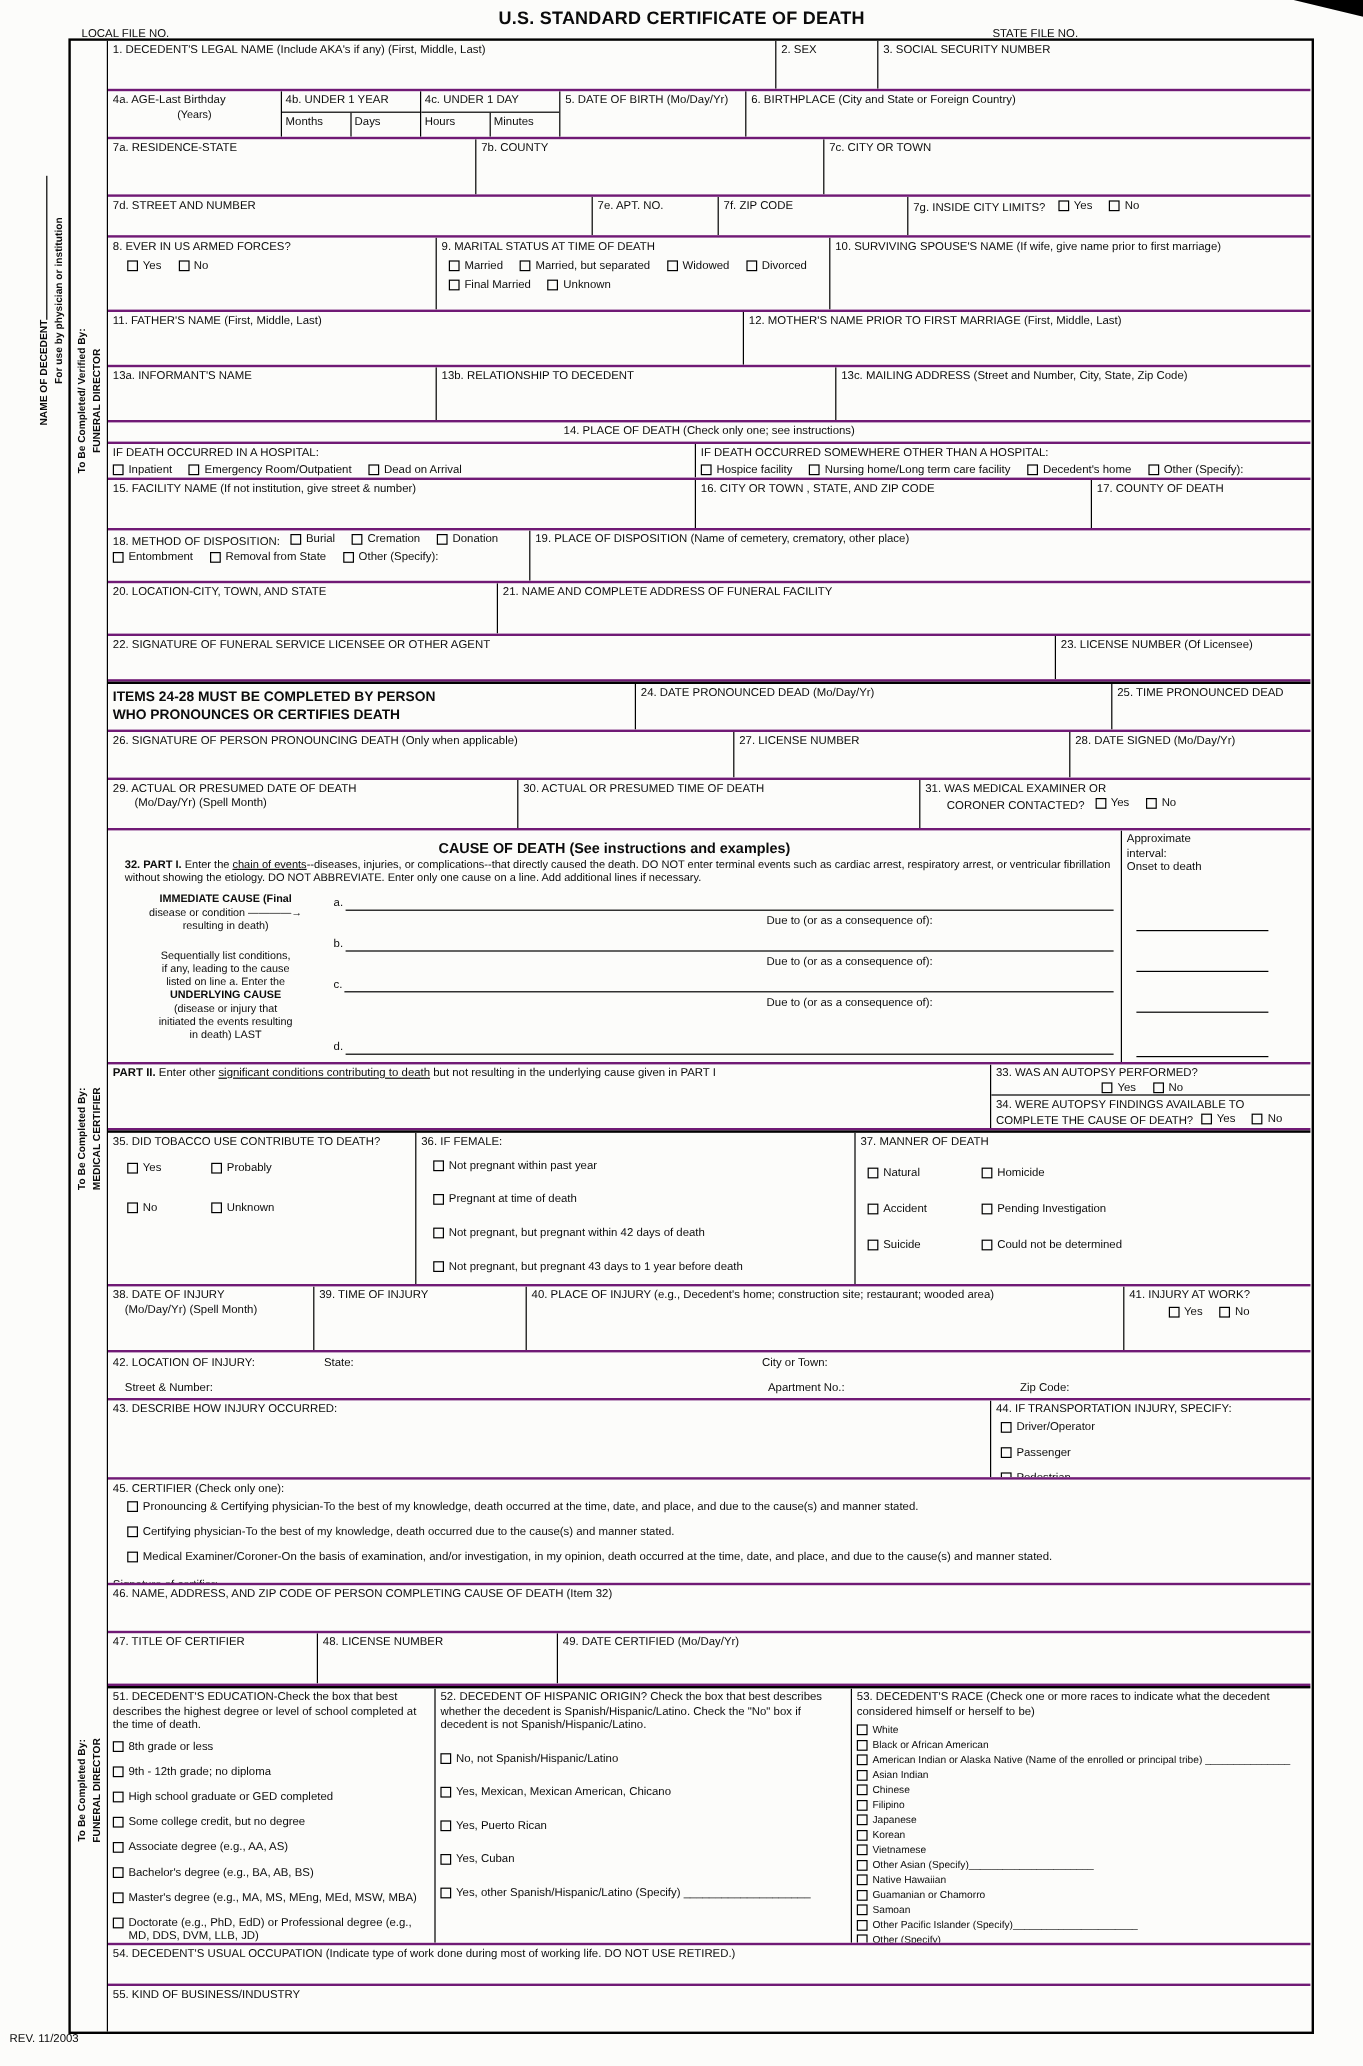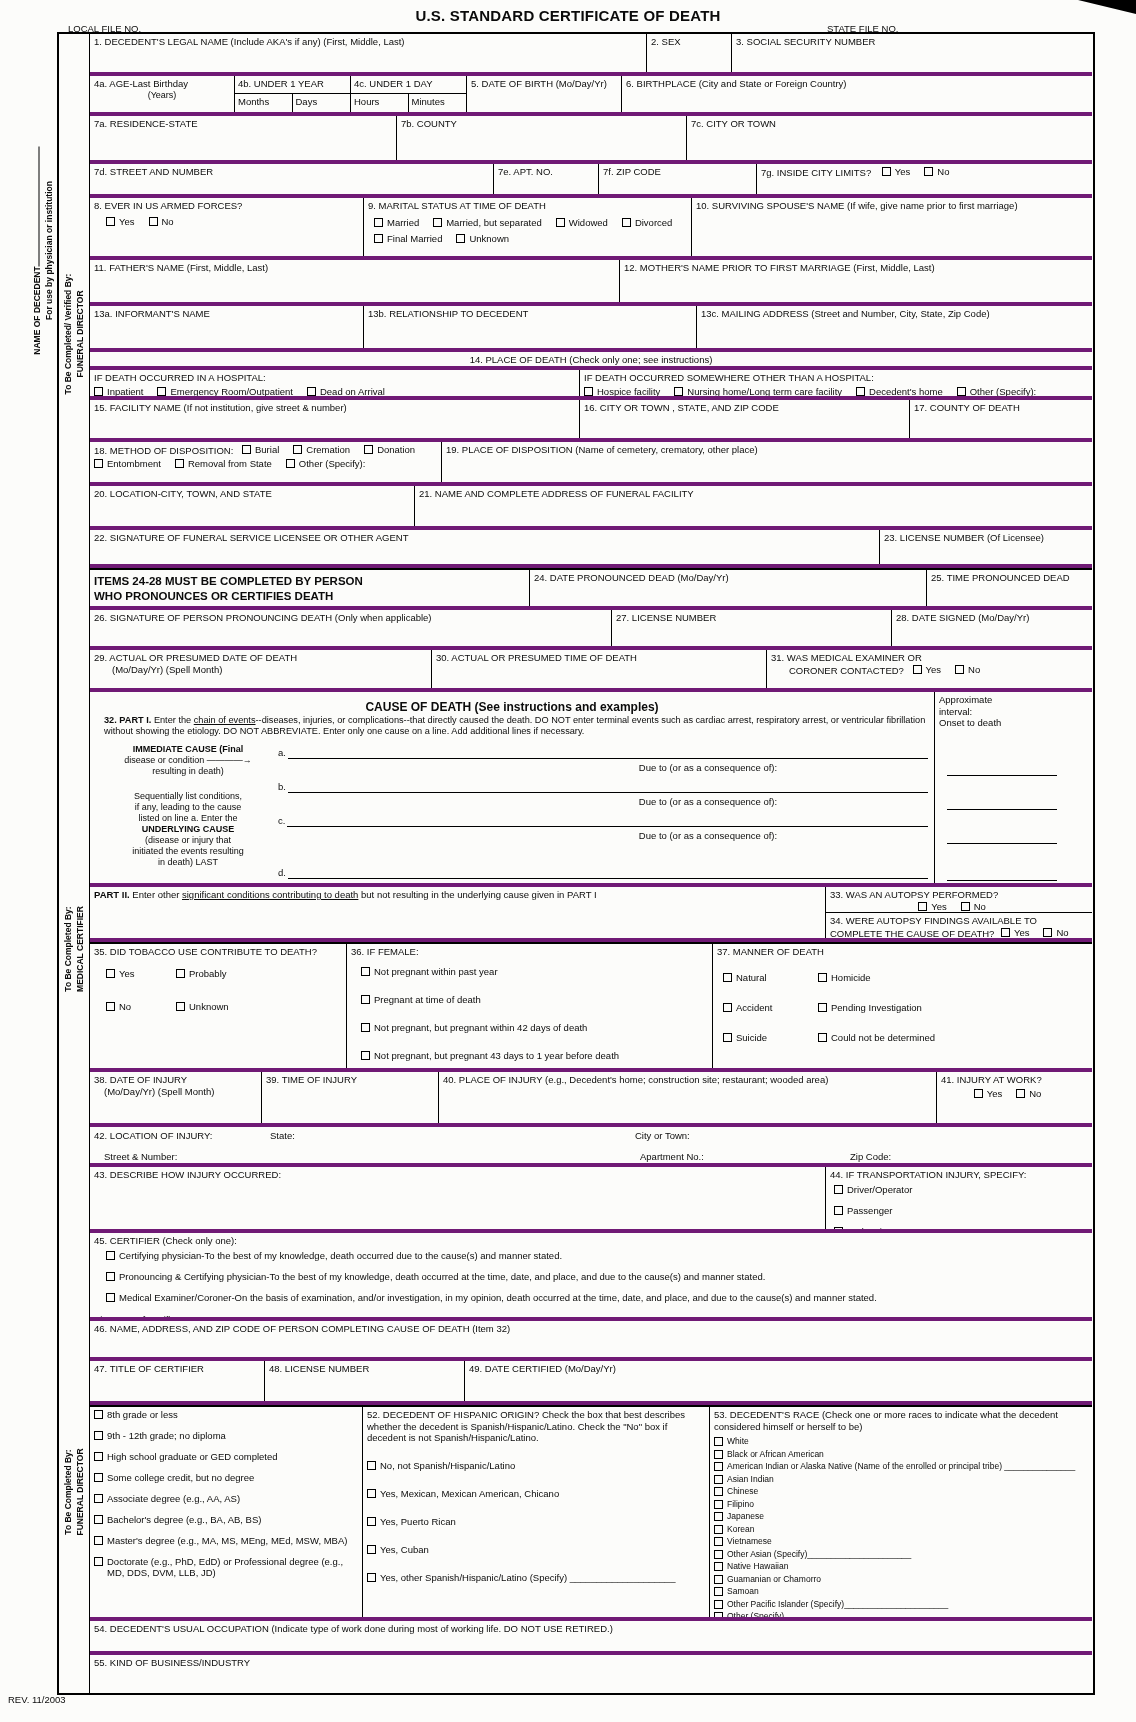--- a/index.html
+++ b/index.html
@@ -10,21 +10,21 @@
   .title{position:absolute;top:7px;left:0;right:0;text-align:center;
         font-weight:bold;font-size:15px;letter-spacing:.2px;}
   .fileno{position:absolute;top:23px;font-size:9.5px;}
   .fileno.local{left:68px;}
   .fileno.state{left:789px;margin-left:38px;}
   .form{position:absolute;left:57px;top:32px;width:1034px;border:2px solid #000;display:flex;background:#fcfcfa;}
   .side{width:30px;border-right:1px solid #000;position:relative;flex:none;}
   .vwrap{position:absolute;width:240px;left:-105px;text-align:center;transform:rotate(-90deg);
         font-size:8.5px;font-weight:bold;line-height:12px;}
   .rows{width:1002px;flex:none;}
-  .row{display:flex;border-bottom:4px solid #701a75;box-sizing:border-box;overflow:hidden;}
+  .row{display:flex;border-bottom:2px solid #701a75;box-sizing:border-box;overflow:hidden;}
   .row.thick{border-top:2px solid #000;}
   .row:last-child{border-bottom:none;}
   .cell{box-sizing:border-box;border-right:1px solid #000;padding:2px 4px;position:relative;
         overflow:hidden;font-size:9.5px;line-height:11.5px;}
   .cell:last-child{border-right:none;}
   .cell.nopad{padding:0;}
   .sub{font-size:9px;}
   .b{font-weight:bold;}
   .u{text-decoration:underline;margin-top:32px;}
   .ctr{text-align:center;}
@@ -505,25 +505,25 @@
             </div>
         </div>
       </div>
 
       <div class="row" style="height:88px">
         <div class="cell" style="width:1002px">
           <div>45. CERTIFIER (Check only one):</div>
           <div class="vlist" style="padding:3px 0 0 12px">
               <span class="cbi">
                 <span class="cb"></span>
+                <span class="cbl">Pronouncing &amp; Certifying physician-To the best of my knowledge, death occurred at the time, date, and place, and due to the cause(s) and manner stated.</span>
+              </span>
+              <span class="cbi">
+                <span class="cb"></span>
                 <span class="cbl">Certifying physician-To the best of my knowledge, death occurred due to the cause(s) and manner stated.</span>
-              </span>
-              <span class="cbi">
-                <span class="cb"></span>
-                <span class="cbl">Pronouncing &amp; Certifying physician-To the best of my knowledge, death occurred at the time, date, and place, and due to the cause(s) and manner stated.</span>
               </span>
               <span class="cbi">
                 <span class="cb"></span>
                 <span class="cbl">Medical Examiner/Coroner-On the basis of examination, and/or investigation, in my opinion, death occurred at the time, date, and place, and due to the cause(s) and manner stated.</span>
               </span>
             </div>
           <div style="margin-top:6px"><span>Signature of certifier:</span><span class="fill" style="width:380px"></span></div>
         </div>
       </div>
 
@@ -532,20 +532,21 @@
       </div>
 
       <div class="row" style="height:44px">
         <div class="cell" style="width:175px"><span>47.  TITLE OF CERTIFIER</span></div>
         <div class="cell" style="width:200px"><span>48. LICENSE NUMBER</span></div>
         <div class="cell" style="width:325px"><span>49. DATE CERTIFIED  (Mo/Day/Yr)</span></div>
       </div>
 
       <div class="row thick" style="height:216px">
         <div class="cell" style="width:273px">
+          <div style="margin-bottom:6px">51.  DECEDENT'S EDUCATION-Check the box that best describes the highest degree or level of school completed at the time of death.</div>
           <div class="vlist">
               <span class="cbi">
                 <span class="cb"></span>
                 <span class="cbl">8th grade or less</span>
               </span>
               <span class="cbi">
                 <span class="cb"></span>
                 <span class="cbl">9th - 12th grade; no diploma</span>
               </span>
               <span class="cbi">

